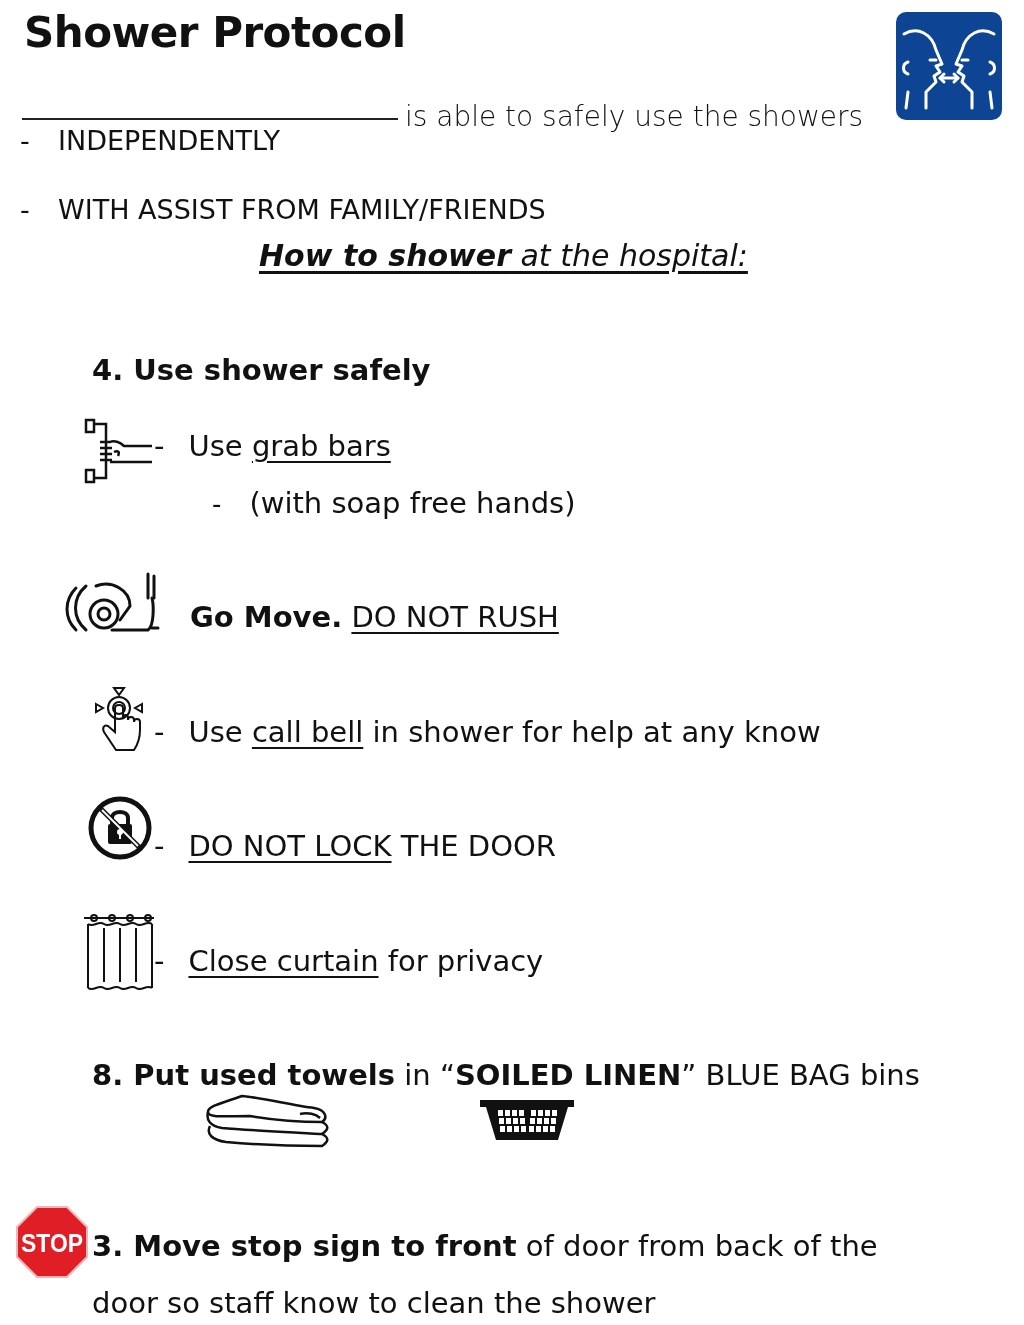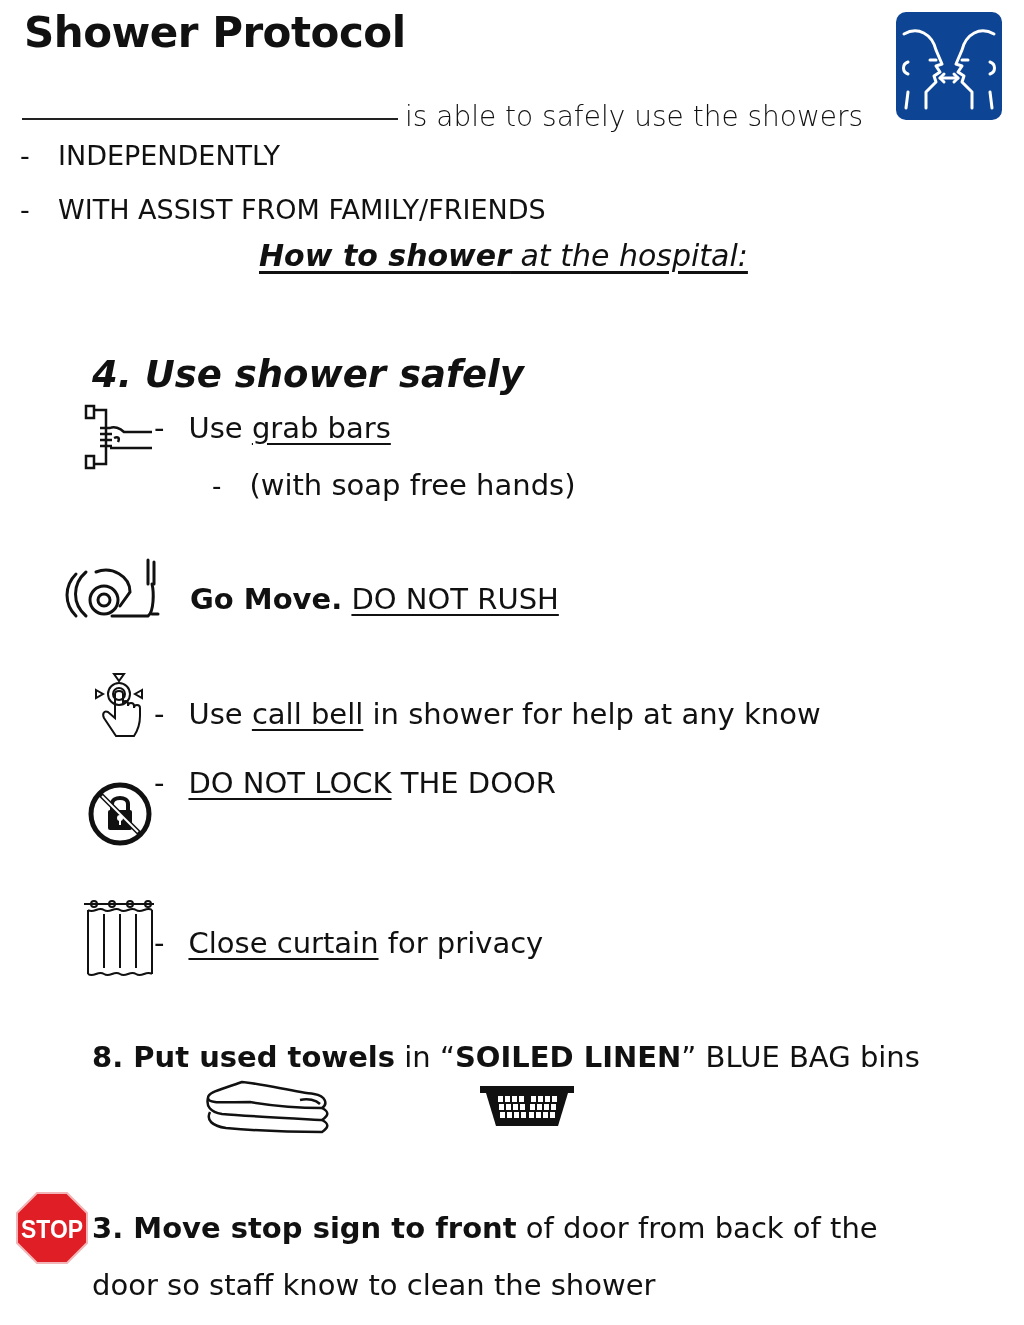--- a/index.html
+++ b/index.html
@@ -6,25 +6,25 @@
   body { width: 1024px; height: 1325px; position: relative; overflow: hidden;
          font-family: "DejaVu Sans", "Liberation Sans", sans-serif; color: #111; }
   .abs { position: absolute; }
   .title { left: 24px; top: 8px; font-size: 42px; font-weight: bold; letter-spacing: -0.5px; }
   .blank-line { left: 22px; top: 118px; width: 376px; height: 0; border-top: 2px solid #222; }
   .able-text { left: 405px; top: 74px; font-size: 28px; font-weight: 300; margin-top: 26px; }
   .opt { left: 20px; font-size: 27px; }
   .opt .dash { display: inline-block; width: 38px; }
   .subtitle { left: 259px; top: 238px; font-size: 30px; text-decoration: underline; text-underline-offset: 5px; font-style: italic; }
   .subtitle b { font-weight: bold; }
-  .sec-head { font-size: 37px; font-weight: bold; font-style: italic; }
-  .line { font-size: 29px; }
+  .sec-head { font-size: 29px; font-weight: bold; }
+  .line { font-size: 29px; margin-top: 18px; }
   .u { text-decoration: underline; text-underline-offset: 5px; }
   .b { font-weight: bold; }
-  .icon { position: absolute; }
+  .icon { position: absolute; margin-top: 14px; }
   .dash-small { font-size: 26px; }
   .badge {
     position: absolute; left: 896px; top: 12px; width: 106px; height: 108px;
     background: #0d4594; border-radius: 10px;
   }
 </style>
 </head>
 <body>
 
 <div class="abs title">Shower Protocol</div>
@@ -45,21 +45,21 @@
       <path d="M66 48 L72 48"></path>
       <path d="M96 96 L94 80"></path>
 
       <path d="M44 66 L62 66"></path>
       <path d="M48 62 L44 66 L48 70"></path>
       <path d="M58 62 L62 66 L58 70"></path>
     </g>
   </svg>
 </div>
 
-<div class="abs opt" style="top:140px;">
+<div class="abs opt" style="top:125px;">
   <span class="dash">-</span><span>INDEPENDENTLY</span>
 </div>
 <div class="abs opt" style="top:194px;">
   <span class="dash">-</span><span>WITH ASSIST FROM FAMILY/FRIENDS</span>
 </div>
 
 <div class="abs subtitle">
   <b>How to shower</b><span> at the hospital:</span>
 </div>
 
@@ -123,21 +123,21 @@
   <svg width="68" height="68" viewBox="0 0 68 68">
     <circle cx="34" cy="34" r="29" fill="none" stroke="#111" stroke-width="5"></circle>
     <path d="M14 14 L54 54" stroke="#111" stroke-width="5"></path>
     <path d="M26 30 V24 C26 16 42 16 42 24 V30" fill="none" stroke="#111" stroke-width="4"></path>
     <rect x="22" y="30" width="24" height="20" rx="2" fill="#111"></rect>
     <circle cx="34" cy="38" r="3" fill="#fff"></circle>
     <rect x="33" y="38" width="2" height="7" fill="#fff"></rect>
     <path d="M16 16 L52 52" stroke="#fff" stroke-width="2"></path>
   </svg>
 </div>
-<div class="abs line" style="left:154px; top:766px;">
+<div class="abs line" style="left:154px; top:811px;">
   <span>-</span><span style="display:inline-block;width:24px;"></span><span class="u">DO NOT LOCK</span><span> THE DOOR</span>
 </div>
 
 <div class="icon" style="left:82px; top:898px;">
   <svg width="74" height="82" viewBox="0 0 74 82">
     <g fill="none" stroke="#111" stroke-width="2">
       <path d="M2 6 H72"></path>
       <circle cx="12" cy="6" r="3"></circle>
         <circle cx="30" cy="6" r="3"></circle>
         <circle cx="48" cy="6" r="3"></circle>

